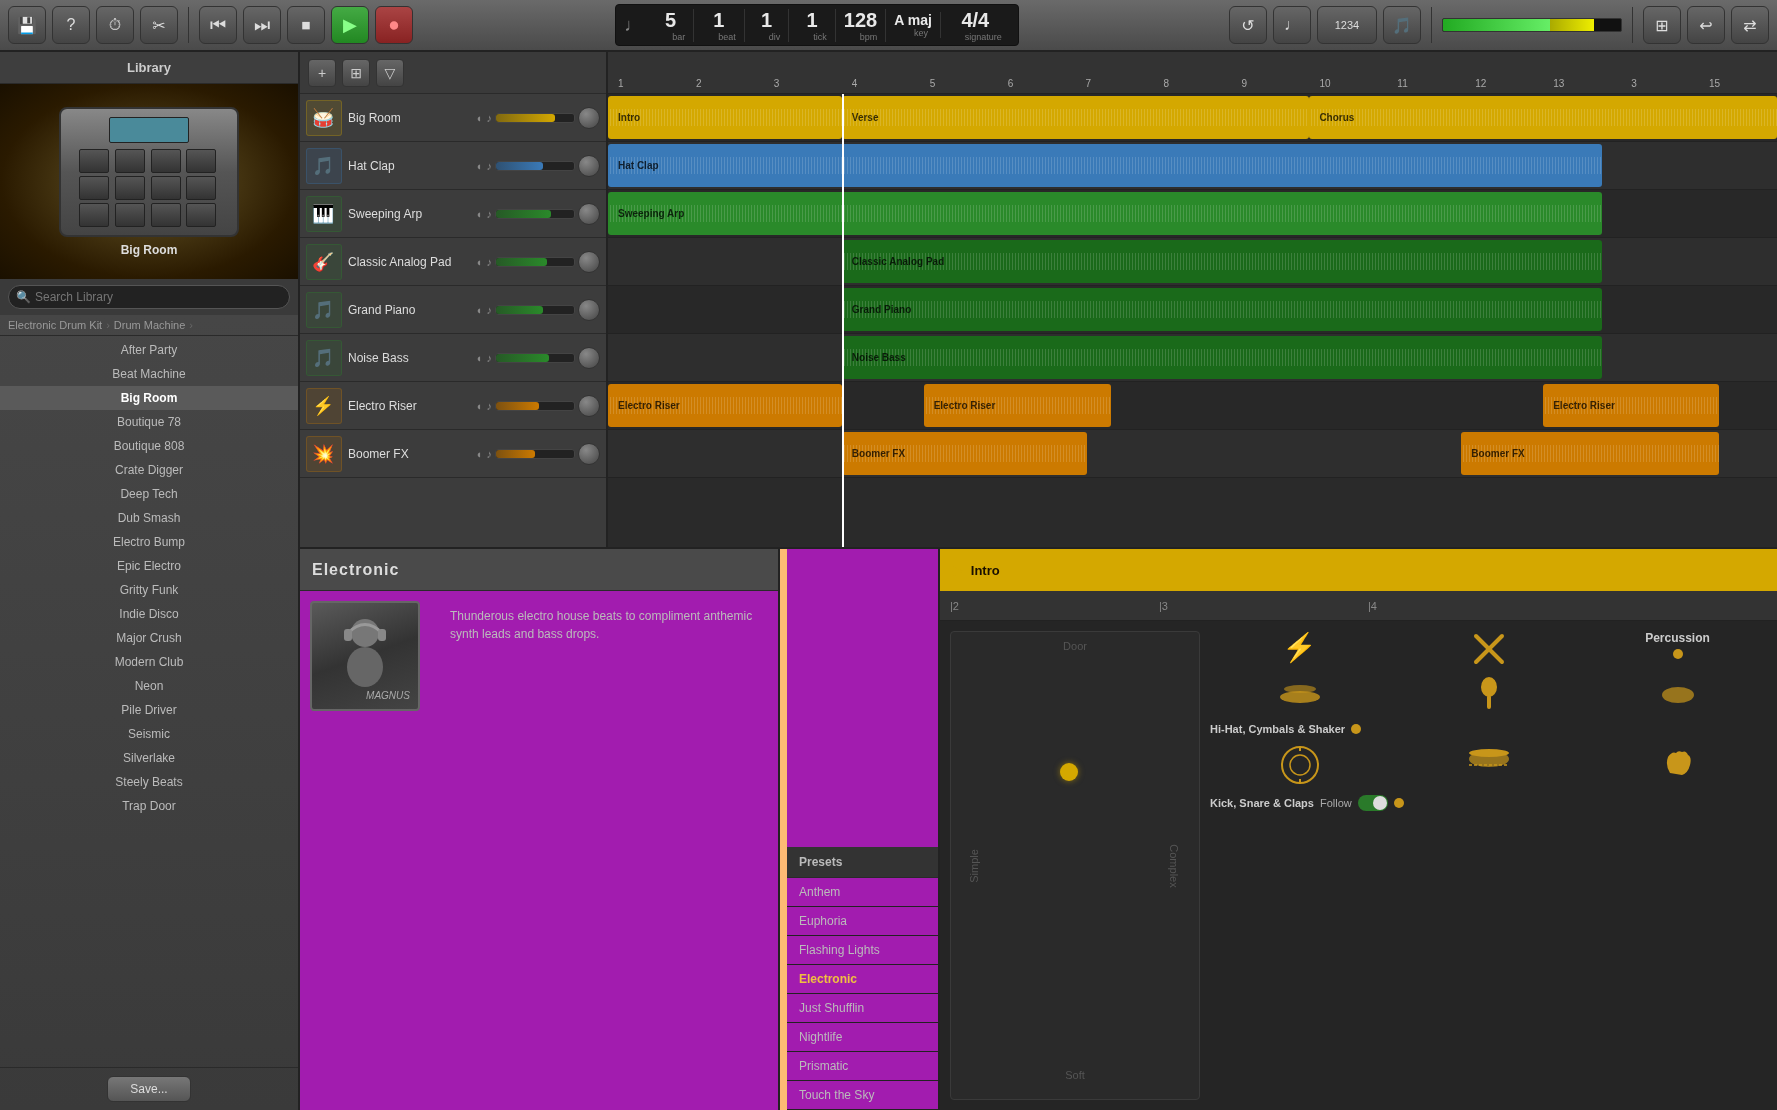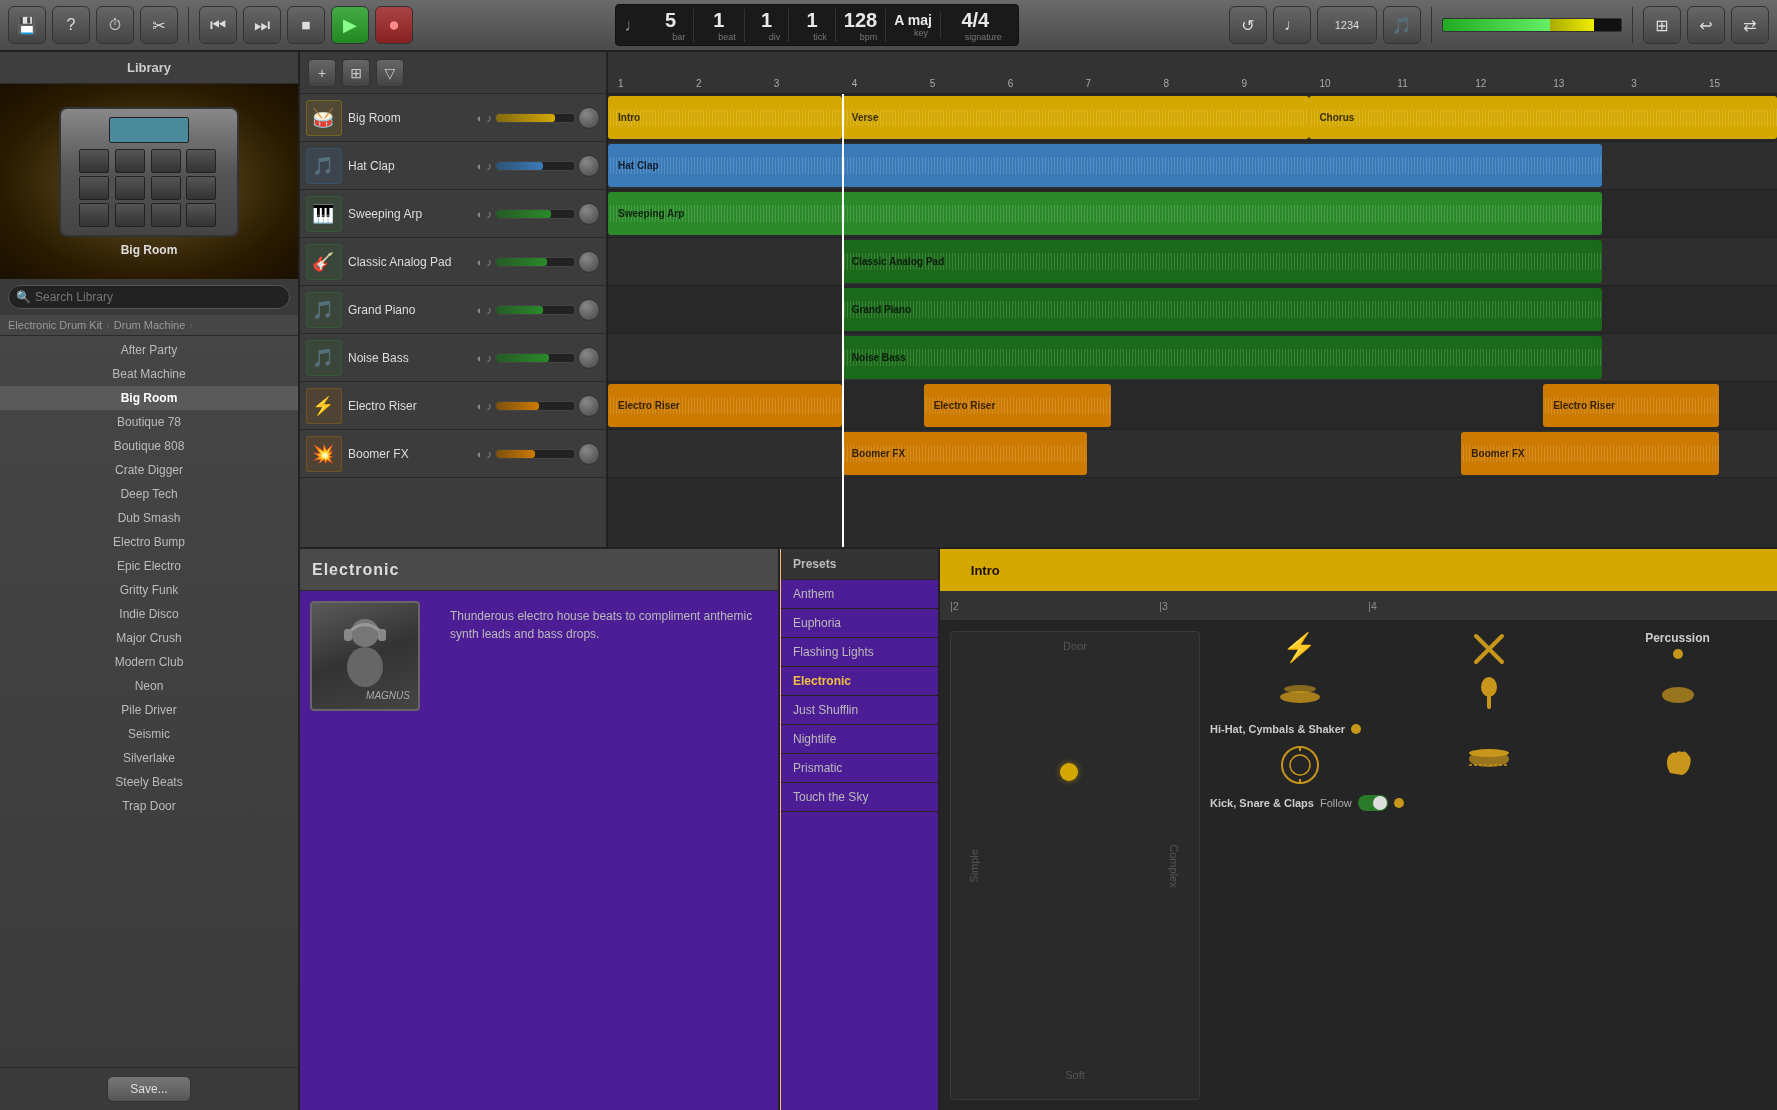--- a/index.html
+++ b/index.html
@@ -304,21 +304,21 @@
       font-size: 11px;
       font-weight: bold;
       cursor: pointer;
     }
     .clip-label { color: rgba(0,0,0,0.7); font-size: 10px; font-weight: bold; }
 
     
     #bottom-panel {
       flex: 1;
       display: flex;
-      background: #4c1d95;
+      background: #a21caf;
     }
 
     
     #drum-selector {
       width: 480px;
       min-width: 480px;
       border-right: 2px solid #222;
       display: flex;
       flex-direction: column;
     }
@@ -342,23 +342,23 @@
     }
     #drum-desc {
       flex: 1;
       font-size: 12px; color: #bbb; line-height: 1.5;
       padding-top: 6px;
     }
 
     #presets-panel {
       width: 160px;
       min-width: 160px;
-      border-left: 1px solid #fdba74;
+      border-left: 7px solid #fdba74;
       border-right: 2px solid #222;
-      display: flex; flex-direction: column;
+      display: flex; flex-direction: column; justify-content: flex-end;
     }
     .presets-header {
       padding: 8px 12px;
       color: #bbb; font-size: 12px; font-weight: bold;
       border-bottom: 1px solid #2a2a2a;
       background: #333;
     }
     .preset-item {
       padding: 7px 12px;
       color: #bbb; font-size: 12px; cursor: pointer;

